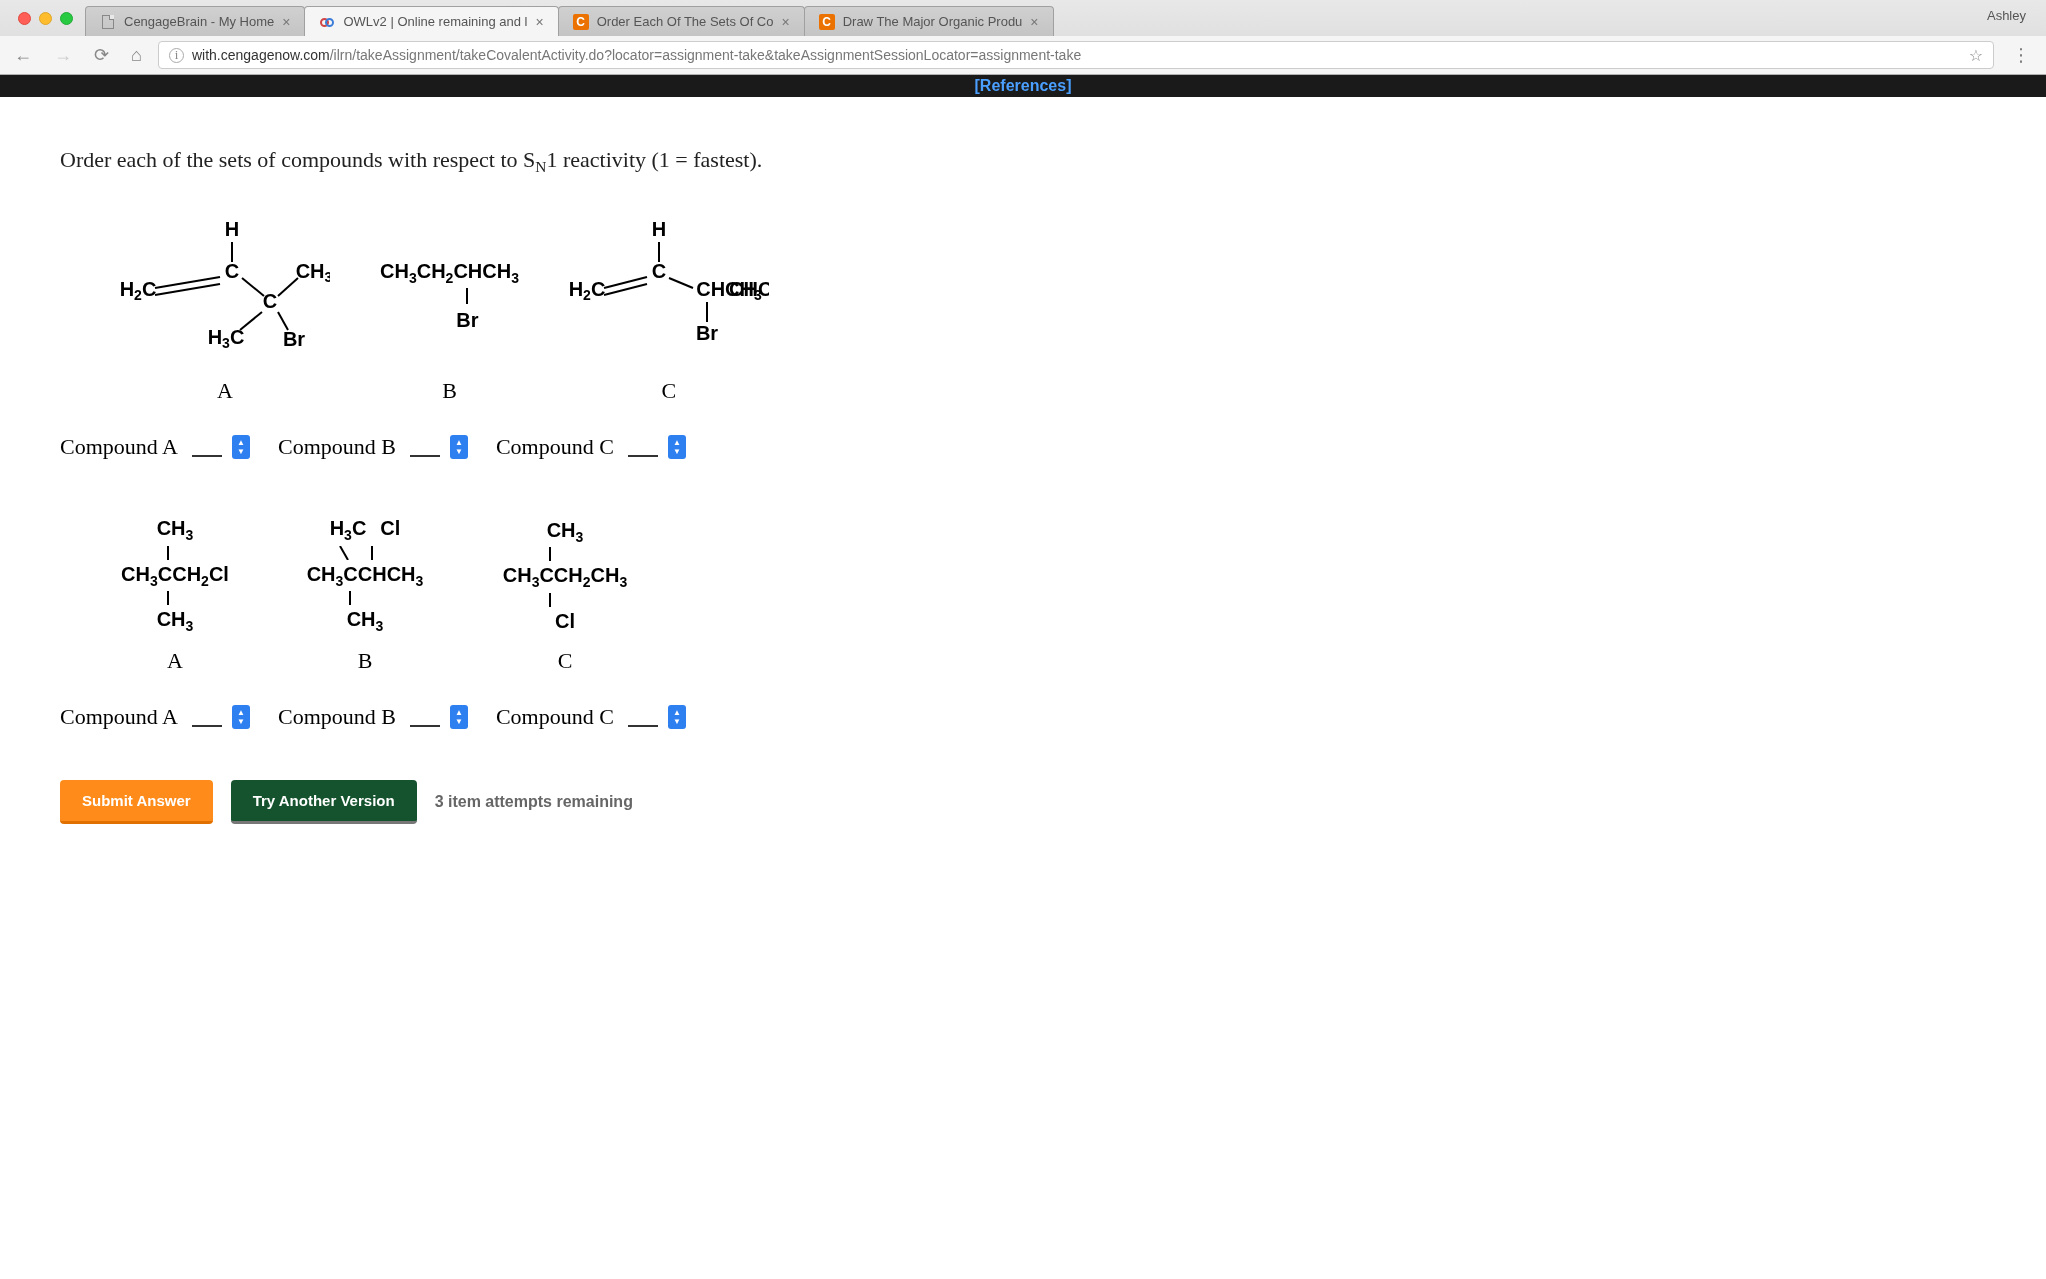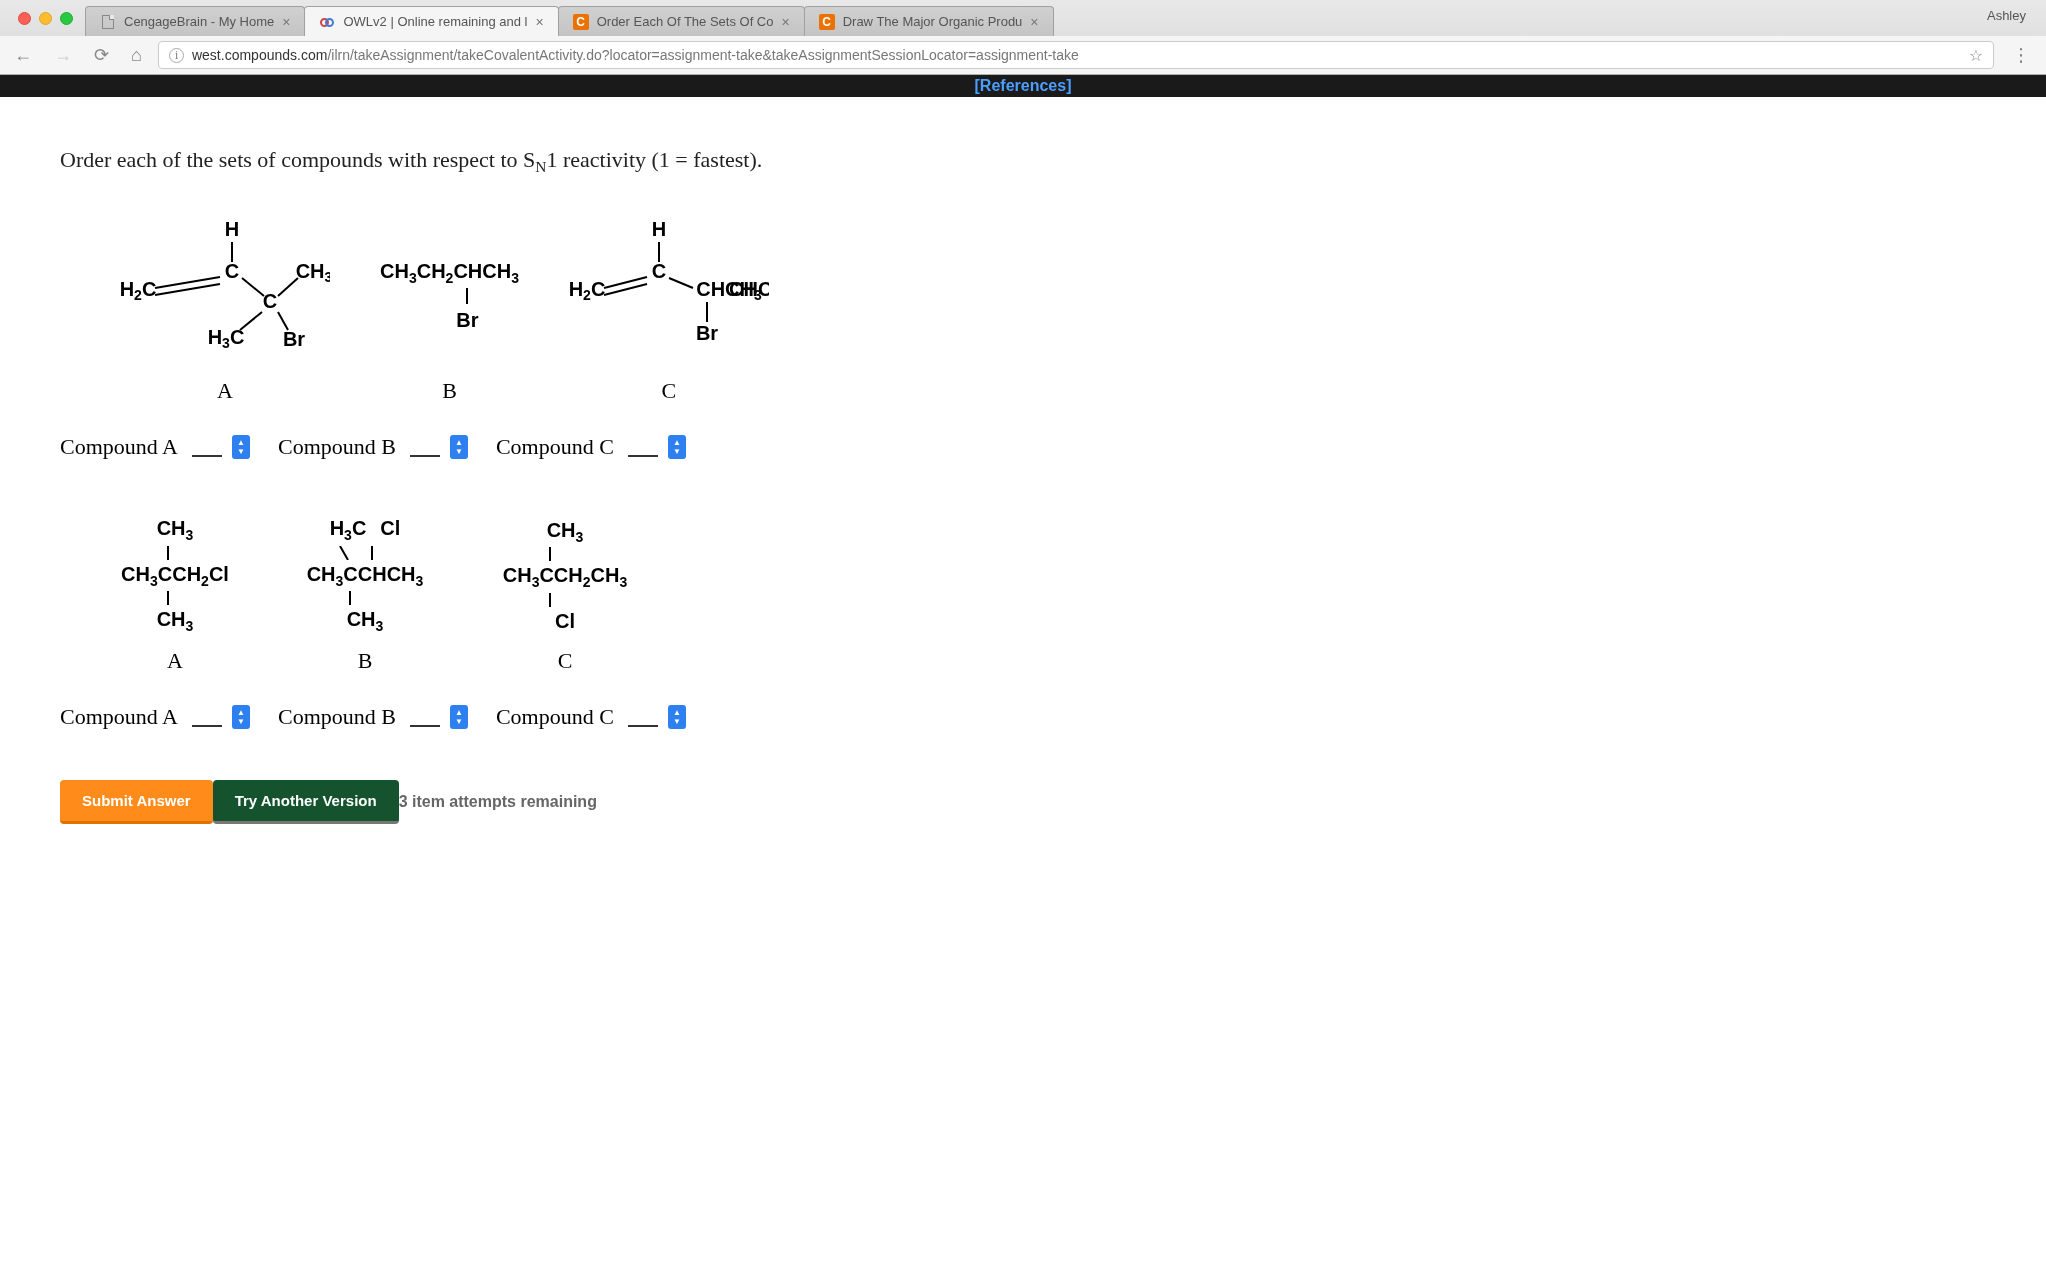--- a/index.html
+++ b/index.html
@@ -45,21 +45,21 @@
     .structures-row { display: flex; gap: 50px; align-items: flex-end; margin-bottom: 30px; margin-left: 60px; }
     .structure-group { text-align: center; }
     .structure-label { font-family: Georgia, serif; font-size: 22px; margin-top: 8px; }
     
     .compound-row { display: flex; align-items: center; gap: 8px; margin-bottom: 50px; font-family: Georgia, serif; font-size: 22px; }
     .compound-label { margin-right: 4px; }
     .underscore-slot { display: inline-block; width: 30px; border-bottom: 2px solid #333; height: 20px; margin: 0 2px; }
     .stepper { display: inline-flex; flex-direction: column; background: #2e7ff0; border-radius: 3px; width: 18px; height: 24px; justify-content: center; align-items: center; margin-right: 20px; cursor: pointer; }
     .stepper-arrow { color: #fff; font-size: 8px; line-height: 9px; }
     
-    .button-row { display: flex; align-items: center; margin-top: 30px; }
+    .button-row { display: flex; align-items: center; gap: 18px; margin-top: 30px; }
     .btn { padding: 12px 22px; font-size: 15px; font-weight: bold; border: none; border-radius: 4px; cursor: pointer; }
     .btn-primary { background: #ff8c1a; color: #fff; border-bottom: 3px solid #e07000; }
     .btn-secondary { background: #14532d; color: #fff; border-bottom: 3px solid #777; }
     .attempts-text { color: #666; font-size: 16px; font-weight: bold; }
     
     
     .chem { font-family: Arial, sans-serif; font-size: 20px; font-weight: bold; text-align: center; line-height: 1.4; }
     .chem .sub { font-size: 0.7em; vertical-align: sub; }
     
     .favicon-file { width: 12px; height: 14px; border: 1px solid #888; position: relative; }
@@ -112,21 +112,21 @@
     </div>
     <div class="user-label">Ashley</div>
   </div>
   <div class="nav-bar">
     <span class="nav-btn">←</span>
     <span class="nav-btn disabled">→</span>
     <span class="nav-btn">⟳</span>
     <span class="nav-btn">⌂</span>
     <div class="url-bar">
       <span class="url-info-icon">i</span>
-      <span class="url-domain">west.compounds.com</span>
+      <span class="url-domain">with.cengagenow.com</span>
         <span class="url-path">/ilrn/takeAssignment/takeCovalentActivity.do?locator=assignment-take&amp;takeAssignmentSessionLocator=assignment-take</span>
       <span class="star-icon" style="margin-left:auto">☆</span>
     </div>
     <span class="menu-dots">⋮</span>
   </div>
 </div>
 
 <div class="black-bar">
   <a class="references-link">[References]</a>
 </div>

